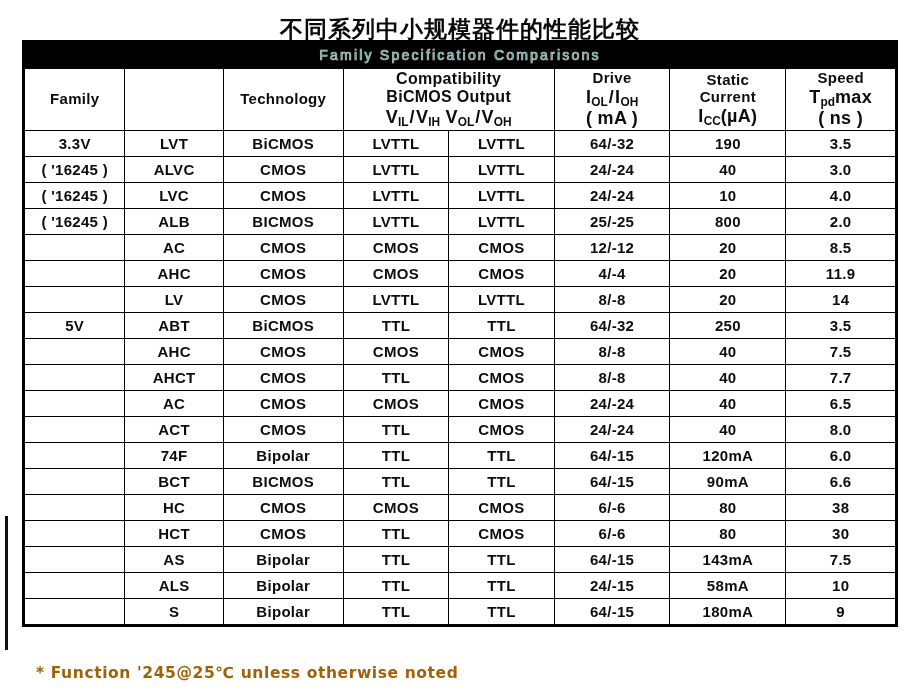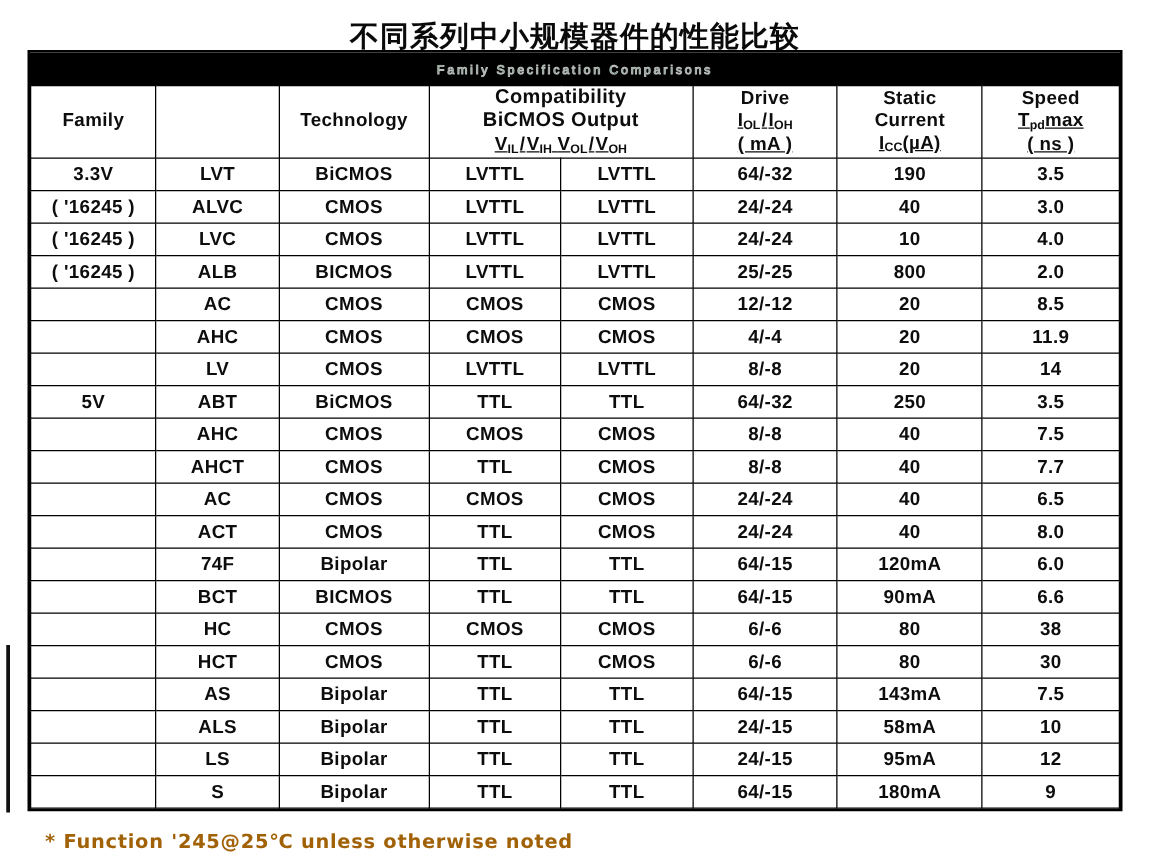--- a/index.html
+++ b/index.html
@@ -45,22 +45,22 @@
   
   .banner {
     background: #000000;
     height: 26px;
     line-height: 26px;
     text-align: center;
     overflow: hidden;
     position: relative;
   }
   .banner-text {
-    color: #15803d;
-    font-size: 10px;
+    color: #14b8a6;
+    font-size: 14px;
     letter-spacing: 2.2px;
     
     -webkit-text-stroke: 0.7px #cfcfcf;
     text-shadow:
        0 0 1px rgba(255,255,255,0.55),
        0.5px 0 0 rgba(255,255,255,0.25);
     opacity: 0.92;
   }
 
   
@@ -96,21 +96,21 @@
   thead th {
     height: 70px;
     font-size: 16px;
     line-height: 1.18;
     font-weight: bold;
   }
   thead th.compat {
     font-size: 16px;
   }
   .hdr-line { display: block; white-space: nowrap; }
-  .hdr-sub  { font-size: 15px; text-decoration: underline; }
+  .hdr-sub  { font-size: 18px; }
   sub {
     font-size: 0.66em;
     vertical-align: -0.22em;
     letter-spacing: 0;
   }
   .slash { padding: 0 1px; }
 
   
   td.fam {
     font-size: 14.5px;
@@ -387,30 +387,20 @@
           <td>ALS</td>
           <td>Bipolar</td>
           <td>TTL</td>
           <td>TTL</td>
           <td class="num">24/-15</td>
           <td class="num">58mA</td>
           <td class="num">10</td>
         </tr>
         <tr>
           <td class="fam"></td>
-          <td>LS</td>
-          <td>Bipolar</td>
-          <td>TTL</td>
-          <td>TTL</td>
-          <td class="num">24/-15</td>
-          <td class="num">95mA</td>
-          <td class="num">12</td>
-        </tr>
-        <tr>
-          <td class="fam"></td>
           <td>S</td>
           <td>Bipolar</td>
           <td>TTL</td>
           <td>TTL</td>
           <td class="num">64/-15</td>
           <td class="num">180mA</td>
           <td class="num">9</td>
         </tr>
       </tbody>
   </table>

